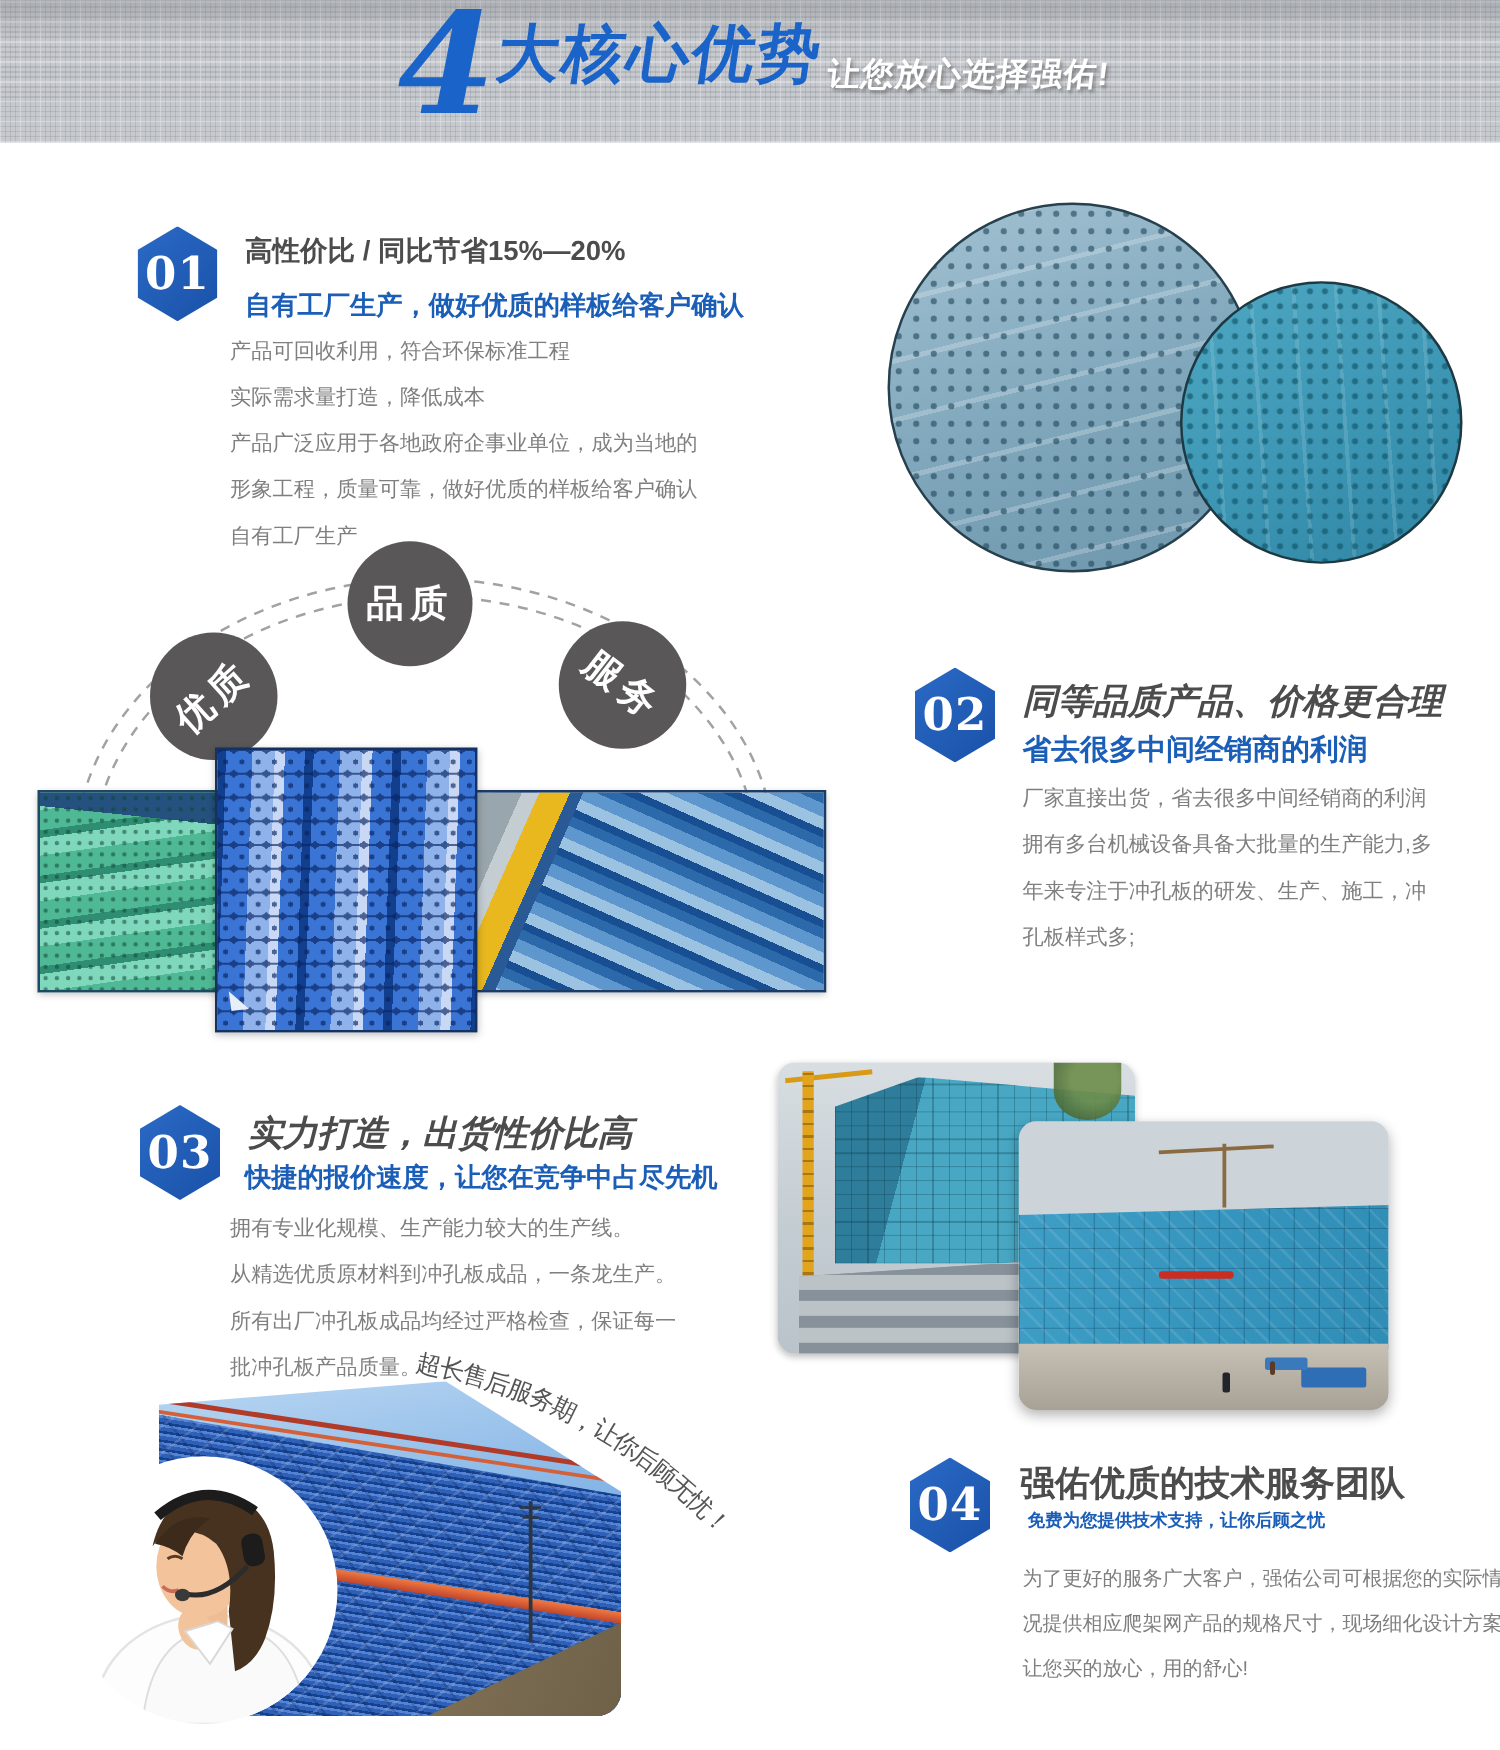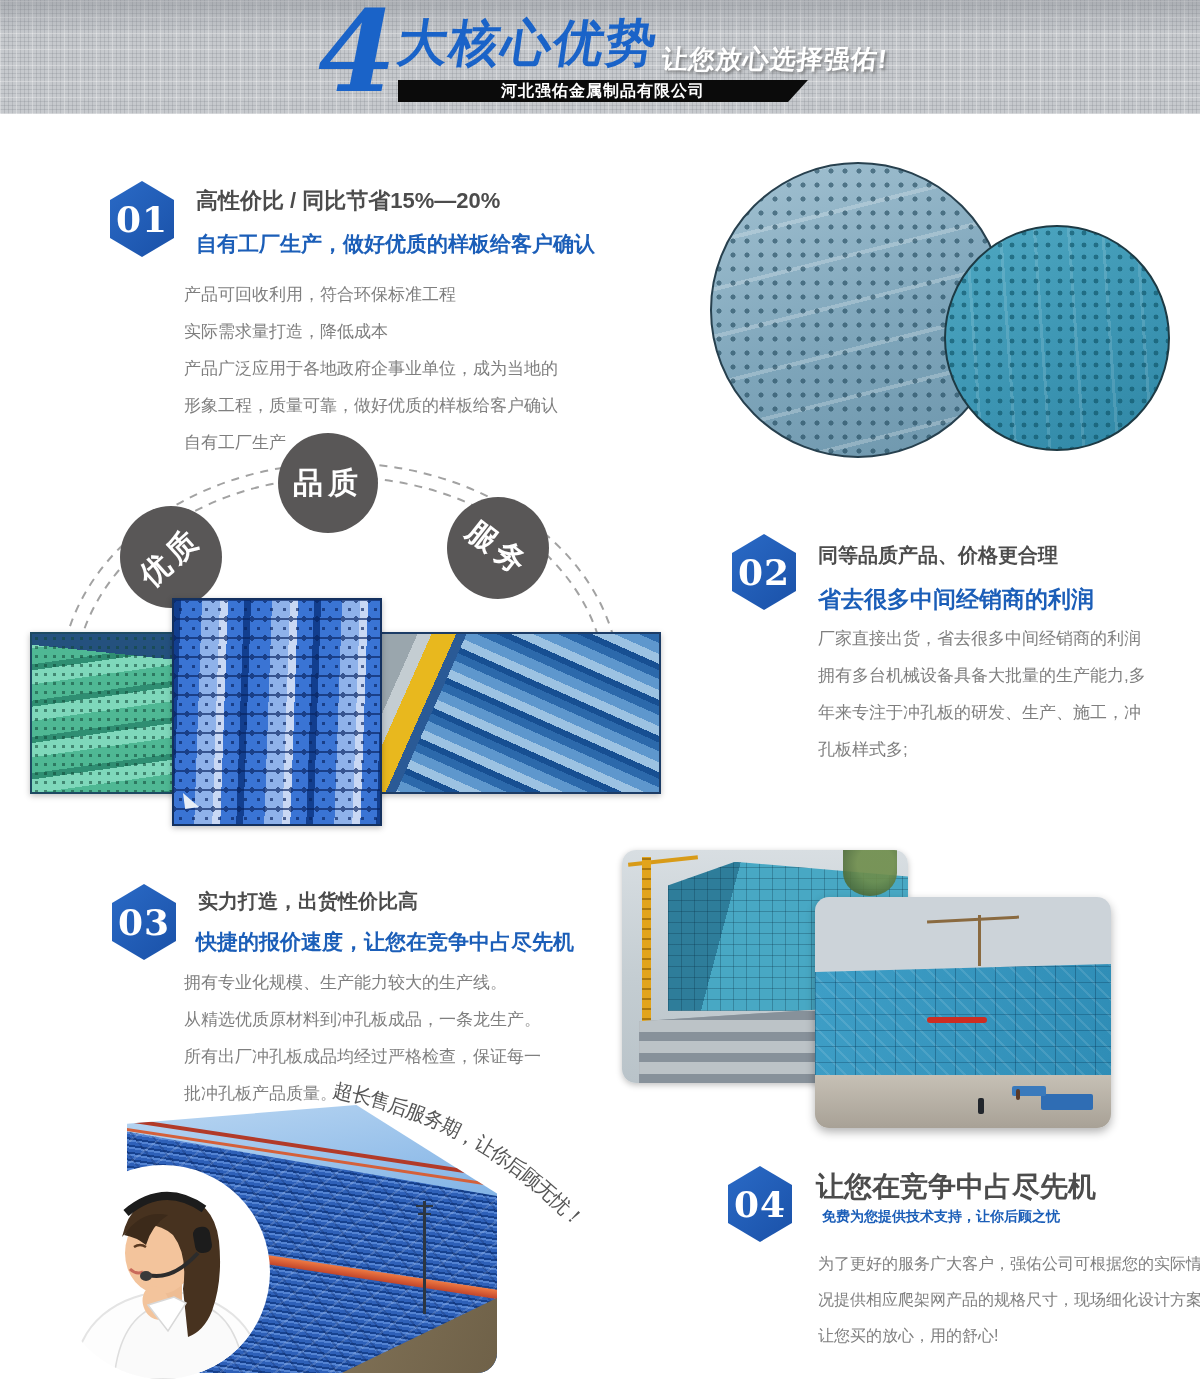--- a/index.html
+++ b/index.html
@@ -27,21 +27,21 @@
     padding-right:0;}
 
   
   .hex{width:64px;height:76px;background:linear-gradient(135deg,#2a6ac6,#1a51a8);
     clip-path:polygon(50% 0,100% 25%,100% 75%,50% 100%,0 75%,0 25%);
     display:flex;align-items:center;justify-content:center;z-index:2;}
   .hex span{font-family:"DejaVu Serif",serif;font-weight:bold;font-size:36px;color:#fff;letter-spacing:1px;}
 
   
   .sec-title{font-weight:bold;color:#4c4c4c;white-space:nowrap;z-index:2;}
-  .t-sans34{font-size:22px;} .t-serif30{font-family:"Liberation Serif",serif;font-size:20px;}
+  .t-sans34{font-size:22px;} .t-serif30{font-family:"Liberation Serif",serif;font-size:28px;font-style:italic;}
   .t-sans28{font-size:28px;}
   .sec-sub{font-family:"Liberation Serif",serif;font-weight:bold;color:#1b5eb8;white-space:nowrap;z-index:2;}
   .body-block{color:#7f7f7f;font-size:17px;line-height:37px;z-index:2;}
   .body-block.small{font-size:16px;line-height:36px;}
   .body-line{white-space:nowrap;}
 
   
   .badge{border-radius:50%;background:#595757;display:flex;align-items:center;justify-content:center;
     color:#fff;font-weight:bold;font-size:30px;letter-spacing:5px;z-index:2;}
   .badge .rot-l{transform:rotate(-42deg);} .badge .rot-r{transform:rotate(38deg);}
@@ -148,28 +148,27 @@
 </style>
 </head>
 <body>
 
 <div id="page">
 
   <div class="abs header-bg"></div>
   <div class="abs big-num4">4</div>
   <div class="abs head-title">大核心优势</div>
   <div class="abs head-sub">让您放心选择强佑!</div>
-  <div class="abs banner">河北强佑金属制品有限公司</div>
 
   <div class="abs hex" style="left:110px;top:181px;">
     <span>01</span>
     </div>
   <div class="abs sec-title t-sans34" style="left:196px;top:186px;">高性价比 / 同比节省15%—20%</div>
   <div class="abs sec-sub" style="left:196px;top:230px;font-size:21px;">自有工厂生产，做好优质的样板给客户确认</div>
-  <div class="abs body-block" style="left:184px;top:276px;width:440px;">
+  <div class="abs body-block" style="left:184px;top:262px;width:440px;">
       <div class="body-line">产品可回收利用，符合环保标准工程</div>
       <div class="body-line">实际需求量打造，降低成本</div>
       <div class="body-line">产品广泛应用于各地政府企事业单位，成为当地的</div>
       <div class="body-line">形象工程，质量可靠，做好优质的样板给客户确认</div>
       <div class="body-line">自有工厂生产</div>
     </div>
 
   <div class="abs circleA"></div>
   <div class="abs circleB"></div>
 
@@ -231,21 +230,21 @@
     <div class="br-ground"></div>
     <div class="br-stack1"></div>
     <div class="br-stack2"></div>
     <div class="br-fig1"></div>
     <div class="br-fig2"></div>
   </div>
 
   <div class="abs hex" style="left:728px;top:1166px;">
     <span>04</span>
     </div>
-  <div class="abs sec-title t-sans28" style="left:816px;top:1168px;">让您在竞争中占尽先机</div>
+  <div class="abs sec-title t-sans28" style="left:816px;top:1168px;">强佑优质的技术服务团队</div>
   <div class="abs sec-sub" style="left:822px;top:1208px;font-size:14px;">免费为您提供技术支持，让你后顾之忧</div>
   <div class="abs body-block small" style="left:818px;top:1246px;width:400px;">
       <div class="body-line">为了更好的服务广大客户，强佑公司可根据您的实际情</div>
       <div class="body-line">况提供相应爬架网产品的规格尺寸，现场细化设计方案</div>
       <div class="body-line">让您买的放心，用的舒心!</div>
     </div>
 
   <div class="abs photo-fence">
     <div class="fence-inner">
       <div class="fence-net"></div>

